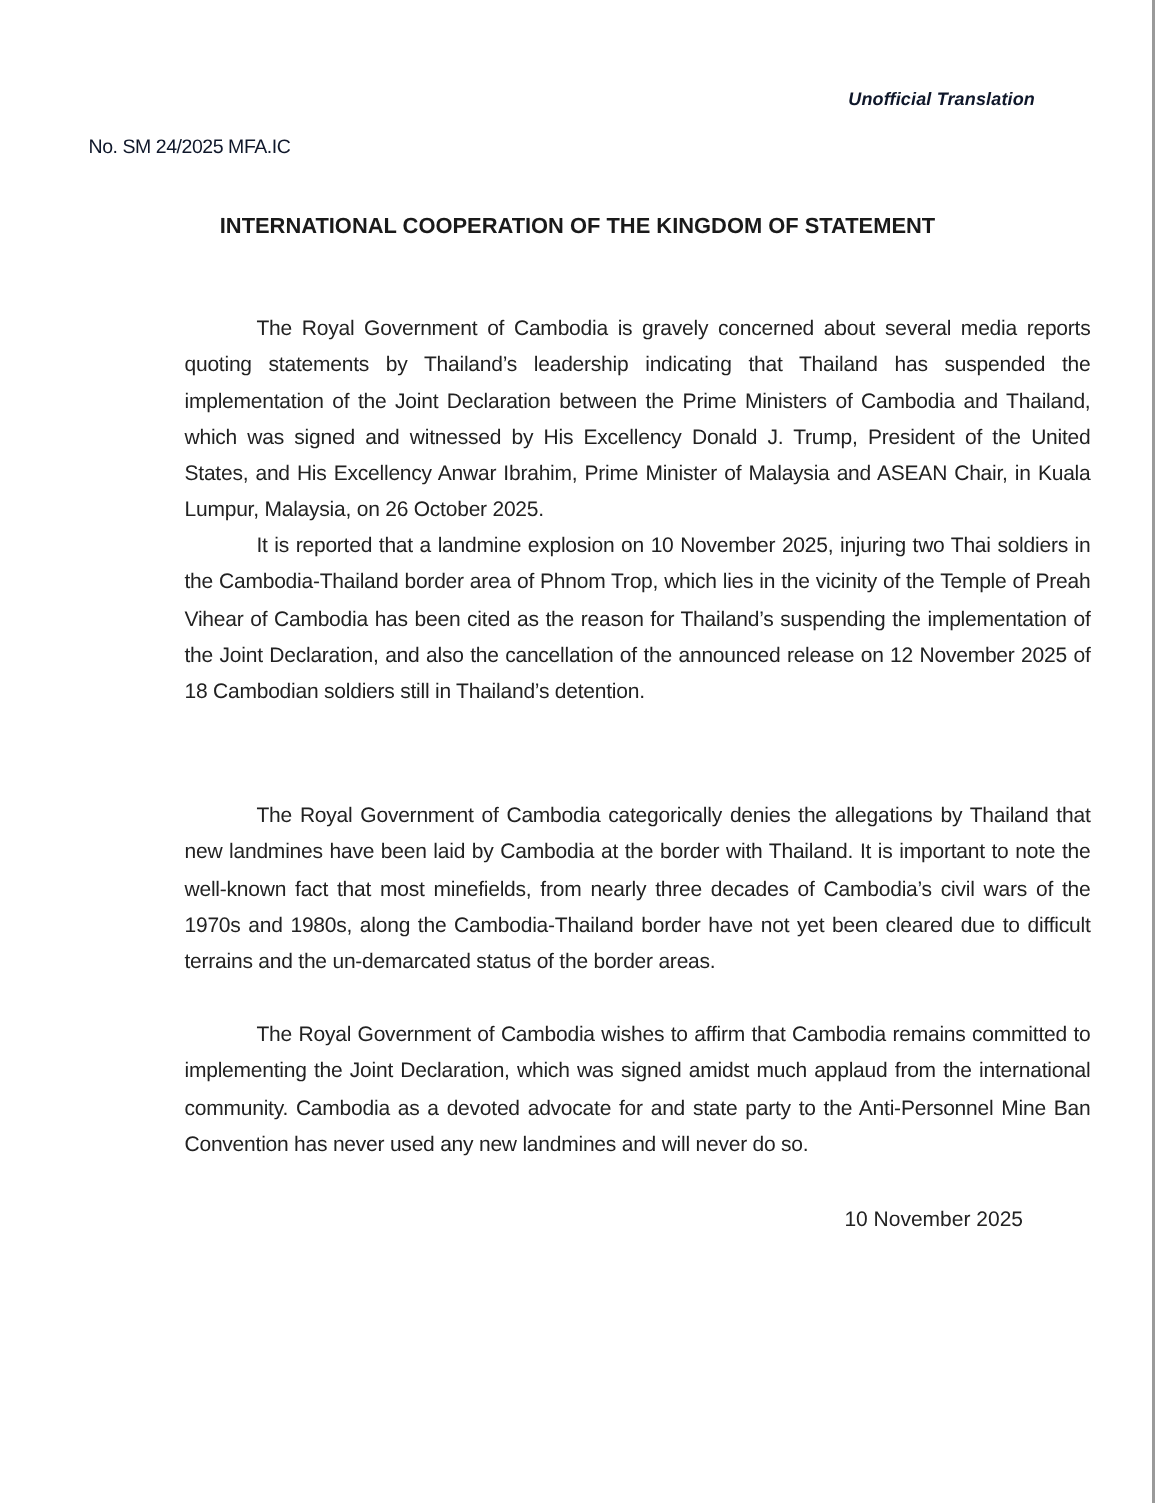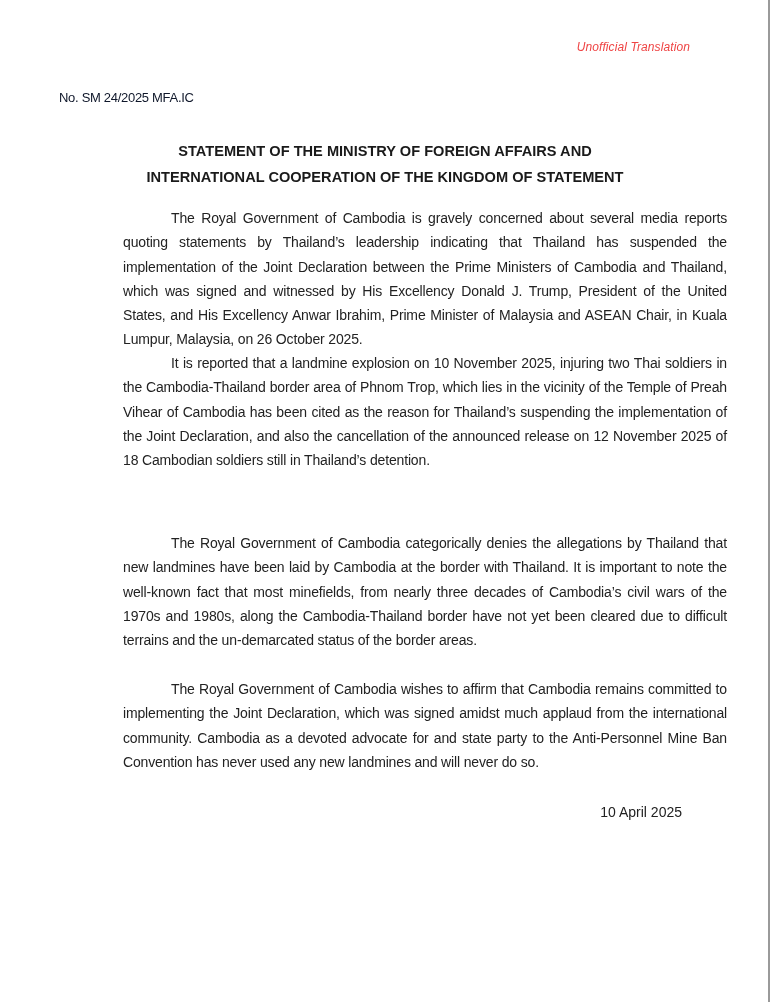--- a/index.html
+++ b/index.html
@@ -19,26 +19,26 @@
       position: absolute;
       left: 0;
       top: 0;
       width: 768px;
       height: 1002px;
       background: #ffffff;
       border-right: 2px solid #9a9a9a;
     }
     .translation-note {
       position: absolute;
-      top: 40px;
+      top: 59px;
       right: 78px;
       font-size: 12px;
       font-style: italic;
-      font-weight: normal;
-      color: #ef4444;
+      font-weight: bold;
+      color: #0f172a;
       letter-spacing: 0.1px;
     }
     .ref-number {
       position: absolute;
       top: 90px;
       left: 59px;
       font-size: 13px;
       color: #0f172a;
       letter-spacing: -0.3px;
     }
@@ -83,35 +83,34 @@
 </head>
 <body>
 
 <div class="page">
 
   <div class="translation-note">Unofficial Translation</div>
 
   <div class="ref-number">No. SM 24/2025 MFA.IC</div>
 
   <div class="title">
-    <div>STATEMENT OF THE MINISTRY OF FOREIGN AFFAIRS AND</div>
     <div>INTERNATIONAL COOPERATION OF THE KINGDOM OF STATEMENT</div>
   </div>
 
   <div class="body-text" id="para1">
     <p>The Royal Government of Cambodia is gravely concerned about several media reports quoting statements by Thailand’s leadership indicating that Thailand has suspended the implementation of the Joint Declaration between the Prime Ministers of Cambodia and Thailand, which was signed and witnessed by His Excellency Donald J. Trump, President of the United States, and His Excellency Anwar Ibrahim, Prime Minister of Malaysia and ASEAN Chair, in Kuala Lumpur, Malaysia, on 26 October 2025.</p>
   </div>
 
   <div class="body-text" id="para2">
     <p>It is reported that a landmine explosion on 10 November 2025, injuring two Thai soldiers in the Cambodia-Thailand border area of Phnom Trop, which lies in the vicinity of the Temple of Preah Vihear of Cambodia has been cited as the reason for Thailand’s suspending the implementation of the Joint Declaration, and also the cancellation of the announced release on 12 November 2025 of 18 Cambodian soldiers still in Thailand’s detention.</p>
   </div>
 
   <div class="body-text" id="para3">
     <p>The Royal Government of Cambodia categorically denies the allegations by Thailand that new landmines have been laid by Cambodia at the border with Thailand. It is important to note the well-known fact that most minefields, from nearly three decades of Cambodia’s civil wars of the 1970s and 1980s, along the Cambodia-Thailand border have not yet been cleared due to difficult terrains and the un-demarcated status of the border areas.</p>
   </div>
 
   <div class="body-text" id="para4">
     <p>The Royal Government of Cambodia wishes to affirm that Cambodia remains committed to  implementing the Joint Declaration, which was signed amidst much applaud from the international community. Cambodia as a devoted advocate for and state party to the Anti-Personnel Mine Ban Convention  has never used any new landmines and will never do so.</p>
   </div>
 
-  <div class="date-line">10 April 2025</div>
+  <div class="date-line">10 November 2025</div>
 
 </div>
 
 </body></html>

